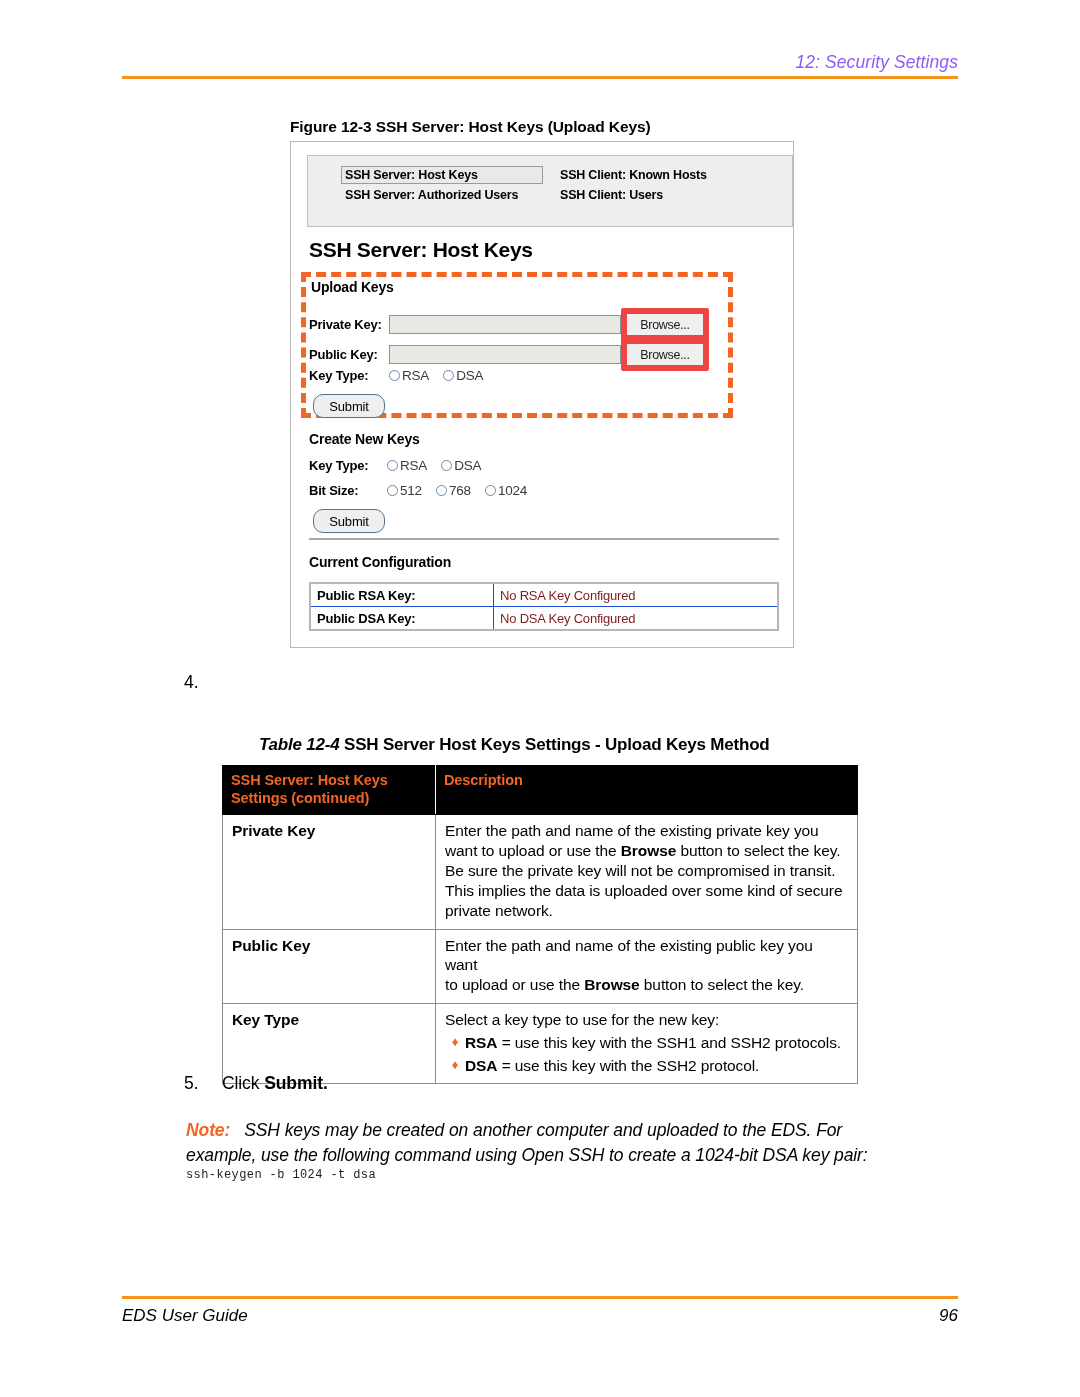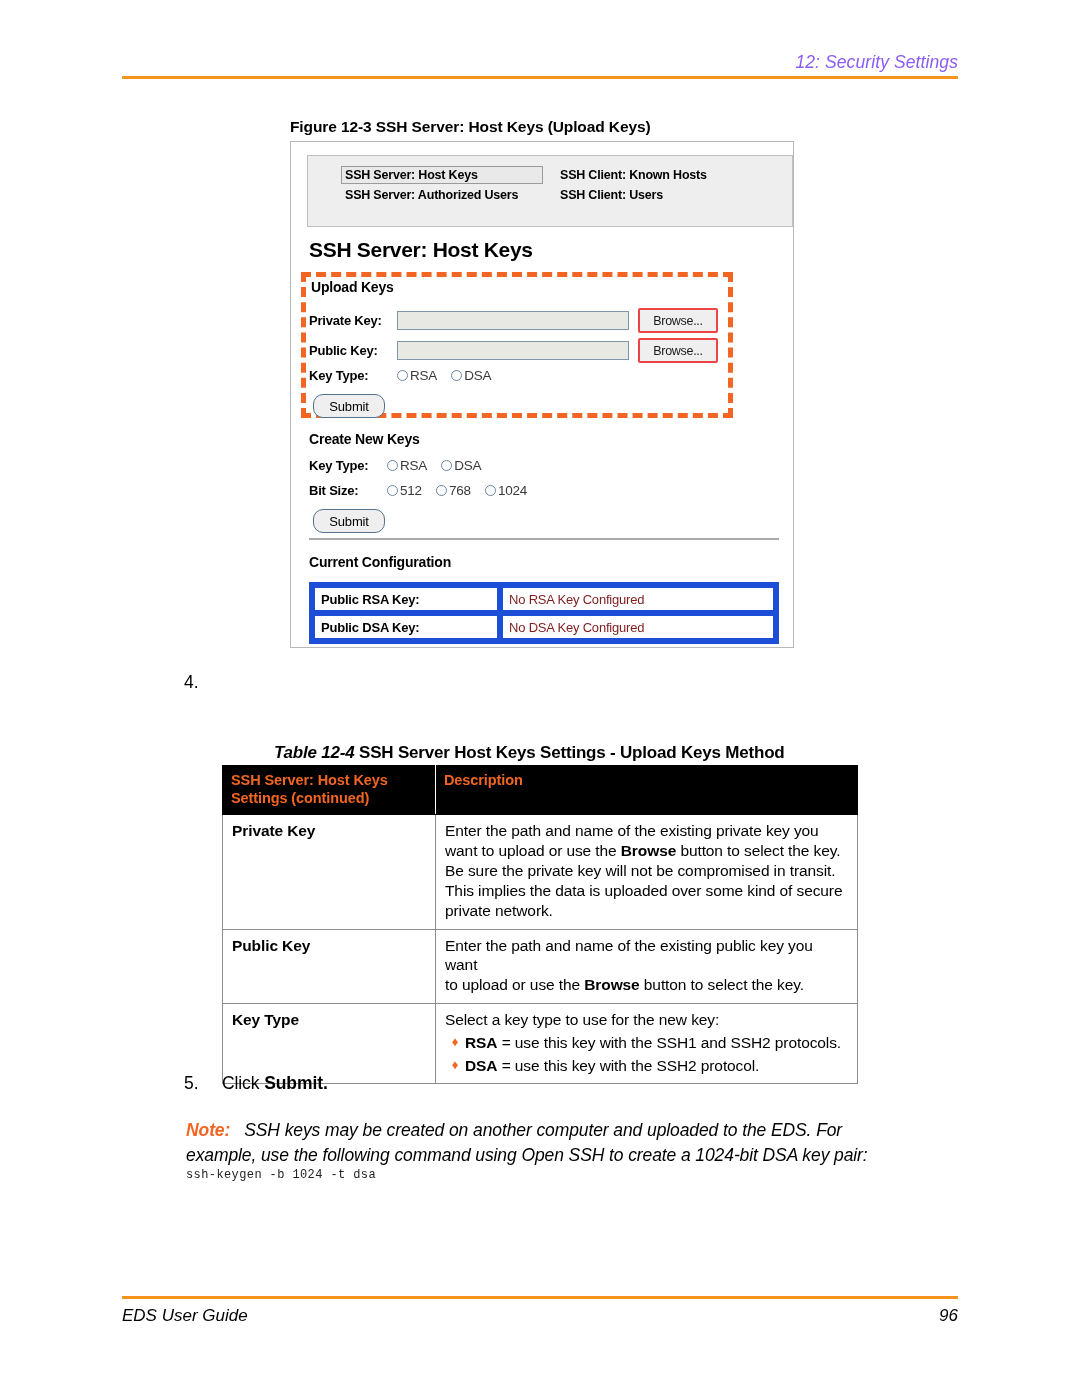--- a/index.html
+++ b/index.html
@@ -140,35 +140,34 @@
   #lbl-current-config { left: 18px; top: 412px; }
 
   .form-row {
     position: absolute;
     display: flex;
     align-items: center;
     font-size: 13px;
     font-weight: bold;
     letter-spacing: -0.2px;
   }
-  .fld-label { width: 88px; display: inline-block; }
+  .fld-label { width: 80px; display: inline-block; }
 
   .text-input {
     width: 232px;
     height: 19px;
     background: #e9e9e4;
     border: 1px solid #8296ab;
     box-sizing: border-box;
   }
   .browse-btn {
-    margin-left: 9px;
     width: 76px;
     height: 21px;
     background: #efefef;
-    border: 2px solid #ef4444;
+    border: 6px solid #ef4444;
     border-radius: 2px;
     font-size: 12.5px;
     font-weight: normal;
     color: #1a1a1a;
     display: flex;
     align-items: center;
     justify-content: center;
     letter-spacing: -0.3px;
     font-family: "Liberation Sans", sans-serif;
   }
@@ -219,21 +218,21 @@
   .config-table {
     position: absolute;
     left: 18px;
     top: 440px;
     width: 470px;
     border: 2px solid #b6b6b6;
     border-collapse: collapse;
     box-sizing: border-box;
   }
   .config-table td {
-    border: 6px solid #1d4ed8;
+    border: 1px solid #1d4ed8;
     height: 20px;
     padding: 1px 6px;
     font-size: 13px;
   }
   .config-table td.k {
     width: 170px;
     font-weight: bold;
     letter-spacing: -0.2px;
   }
   .config-table td.v {
@@ -248,27 +247,26 @@
     display: flex;
     font-size: 17.5px;
     letter-spacing: -0.1px;
   }
   .step .num { width: 38px; flex: none; }
   #step4 { left: 184px; top: 672px; width: 860px; }
   #step5 { left: 184px; top: 1073px; width: 860px; }
 
   .table-caption {
     position: absolute;
-    left: 274px;
+    left: 259px;
     top: 735px;
     font-size: 17px;
     font-weight: bold;
     letter-spacing: -0.2px;
     white-space: nowrap;
-    margin-top: 8px;
   }
   .table-caption .tlabel { font-style: italic; font-weight: bold; }
 
   .settings-table {
     position: absolute;
     left: 222px;
     top: 765px;
     width: 636px;
     border-collapse: collapse;
     table-layout: fixed;

